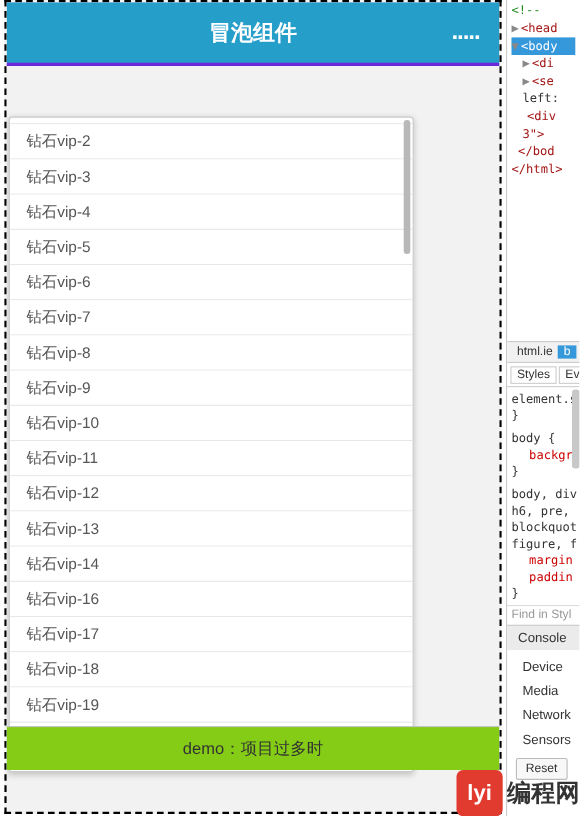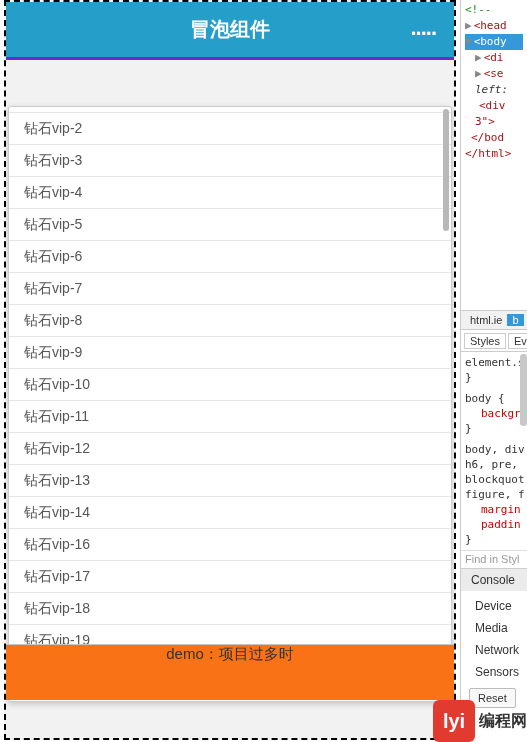--- a/index.html
+++ b/index.html
@@ -44,21 +44,21 @@
     .content-area {
       background: #f2f2f2;
       height: 640px;
       position: relative;
     }
     
     .popup-list {
       position: absolute;
       left: 2px;
       top: 46px;
-      width: 444px;
+      width: 368px;
       height: 596px;
       background: #fff;
       border: 1px solid #ccc;
       border-radius: 3px;
       box-shadow: 0 2px 6px rgba(0,0,0,0.2);
       overflow: hidden;
     }
     
     .popup-list-inner {
       height: 100%;
@@ -129,25 +129,25 @@
       border-left: 11px solid transparent;
       border-right: 11px solid transparent;
       border-top: 11px solid #ccc;
     }
     
     .bottom-bar {
       position: absolute;
       bottom: 0;
       left: 0;
       right: 0;
-      height: 56px;
-      background: #f97316;
+      height: 40px;
+      background: #84cc16;
       border-top: 1px solid #c4c4c4;
       display: flex;
-      align-items: flex-start;
+      align-items: center;
       justify-content: center;
       font-size: 15px;
       color: #333;
     }
     
     
     .devtools {
       position: absolute;
       left: 460px;
       top: 0;
@@ -167,21 +167,21 @@
       white-space: nowrap;
       height: 310px;
     }
     
     .dom-line { display: block; }
     .dom-comment { color: #228b22; }
     .dom-tag { color: #a31515; }
     .dom-arrow { color: #888; margin-right: 2px; }
     .dom-selected { background: #3498db; color: #fff; padding: 0 0; }
     .dom-selected .dom-tag { color: #fff; }
-    .dom-text { color: #333; font-style: italic; }
+    .dom-text { color: #333; }
     
     .crumbs {
       background: #f1f1f1;
       border-top: 1px solid #ccc;
       border-bottom: 1px solid #ccc;
       height: 20px;
       display: flex;
       align-items: center;
       font-size: 11px;
       padding-left: 4px;
@@ -276,21 +276,21 @@
       background: #e13a2f;
       border-radius: 6px;
       display: flex;
       align-items: center;
       justify-content: center;
       color: #fff;
       font-size: 20px;
       font-weight: bold;
     }
     .logo-text {
-      font-size: 16px;
+      font-size: 22px;
       font-weight: bold;
       color: #333;
       margin-left: 4px;
       white-space: nowrap;
     }
   </style>
 </head>
 <body>
 
 <div class="container">

